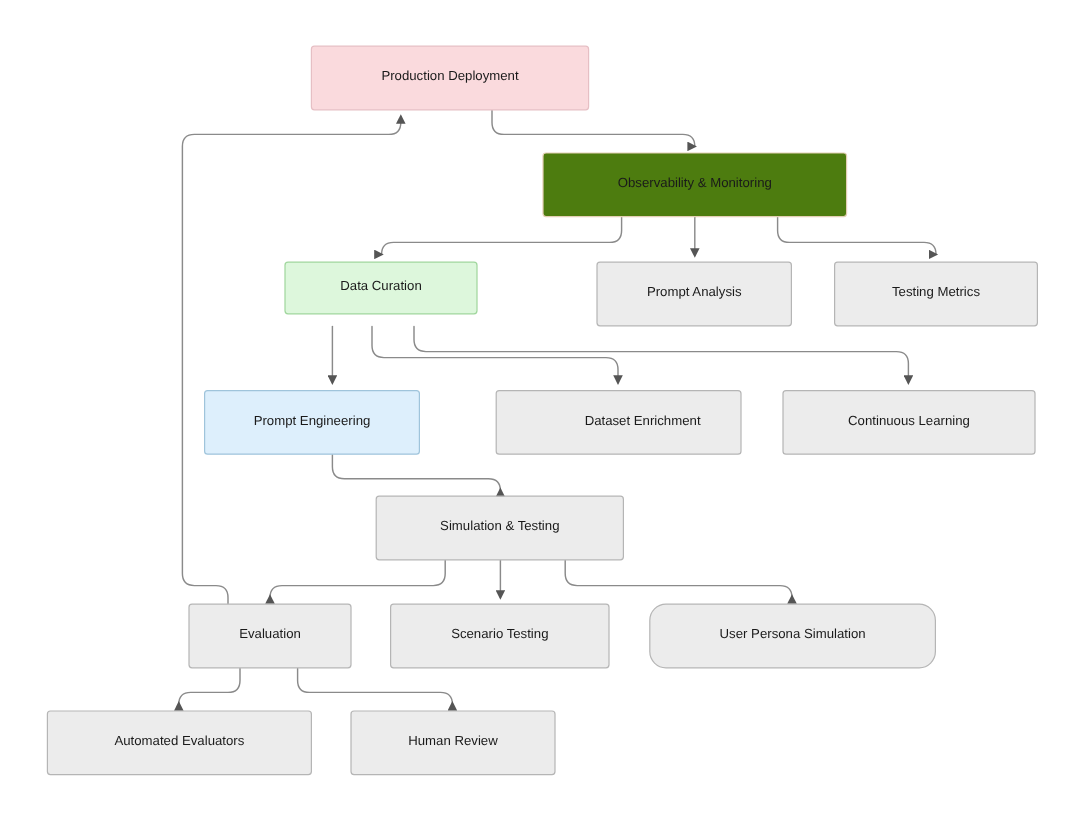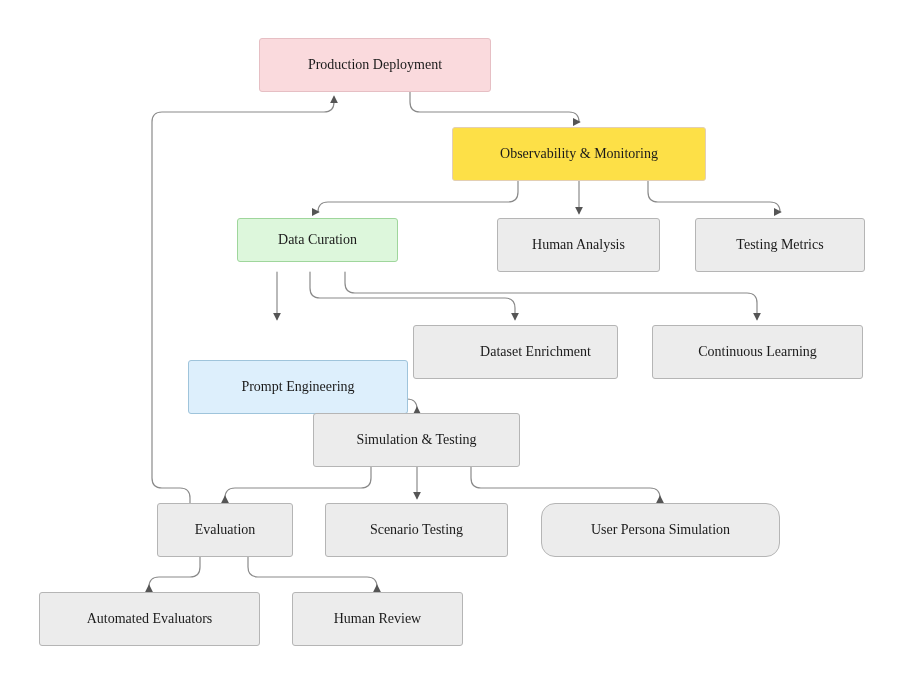--- a/index.html
+++ b/index.html
@@ -27,29 +27,29 @@
   .node {
     position: absolute;
     box-sizing: border-box;
     display: flex;
     align-items: center;
     justify-content: center;
     border: 1px solid #b0b0b0;
     border-radius: 3px;
     background: #ececec;
     color: #1a1a1a;
-    font-size: 14px;
-    font-family: Liberation Serif, serif;
+    font-size: 11px;
+    font-family: Liberation Sans, sans-serif;
     line-height: 1.2;
     text-align: center;
     z-index: 2;
     white-space: nowrap;
   }
   .node.pink   { background: #fadadd; border-color: #e6bfc4; }
-  .node.orange { background: #fde047; border-color: #e3cfb4; justify-content: center; }
+  .node.orange { background: #4d7c0f; border-color: #e3cfb4; justify-content: center; }
   .node.green  { background: #ddf7dc; border-color: #9fd69c; }
   .node.blue   { background: #ddeffc; border-color: #9fc4db; }
   .node.grey   { background: #ececec; border-color: #b5b5b5; }
   .node-label {
     pointer-events: none;
     padding: 0 10px;
   }
 </style>
 </head>
 <body>
@@ -84,26 +84,26 @@
       <div class="node pink" style="left: 259px; top: 38px; width: 232px; height: 54px;">
         <span class="node-label">Production Deployment</span>
       </div>
       <div class="node orange" style="left: 452px; top: 127px; width: 254px; height: 54px;">
         <span class="node-label">Observability &amp; Monitoring</span>
       </div>
       <div class="node green" style="left: 237px; top: 218px; width: 161px; height: 44px;">
         <span class="node-label">Data Curation</span>
       </div>
       <div class="node grey" style="left: 497px; top: 218px; width: 163px; height: 54px;">
-        <span class="node-label">Human Analysis</span>
+        <span class="node-label">Prompt Analysis</span>
       </div>
       <div class="node grey" style="left: 695px; top: 218px; width: 170px; height: 54px;">
         <span class="node-label">Testing Metrics</span>
       </div>
-      <div class="node blue" style="left: 188px; top: 325px; width: 220px; height: 54px; margin-top: 35px;">
+      <div class="node blue" style="left: 170px; top: 325px; width: 180px; height: 54px;">
         <span class="node-label">Prompt Engineering</span>
       </div>
       <div class="node grey" style="left: 413px; top: 325px; width: 205px; height: 54px; padding-left: 40px;">
         <span class="node-label">Dataset Enrichment</span>
       </div>
       <div class="node grey" style="left: 652px; top: 325px; width: 211px; height: 54px;">
         <span class="node-label">Continuous Learning</span>
       </div>
       <div class="node grey" style="left: 313px; top: 413px; width: 207px; height: 54px;">
         <span class="node-label">Simulation &amp; Testing</span>

